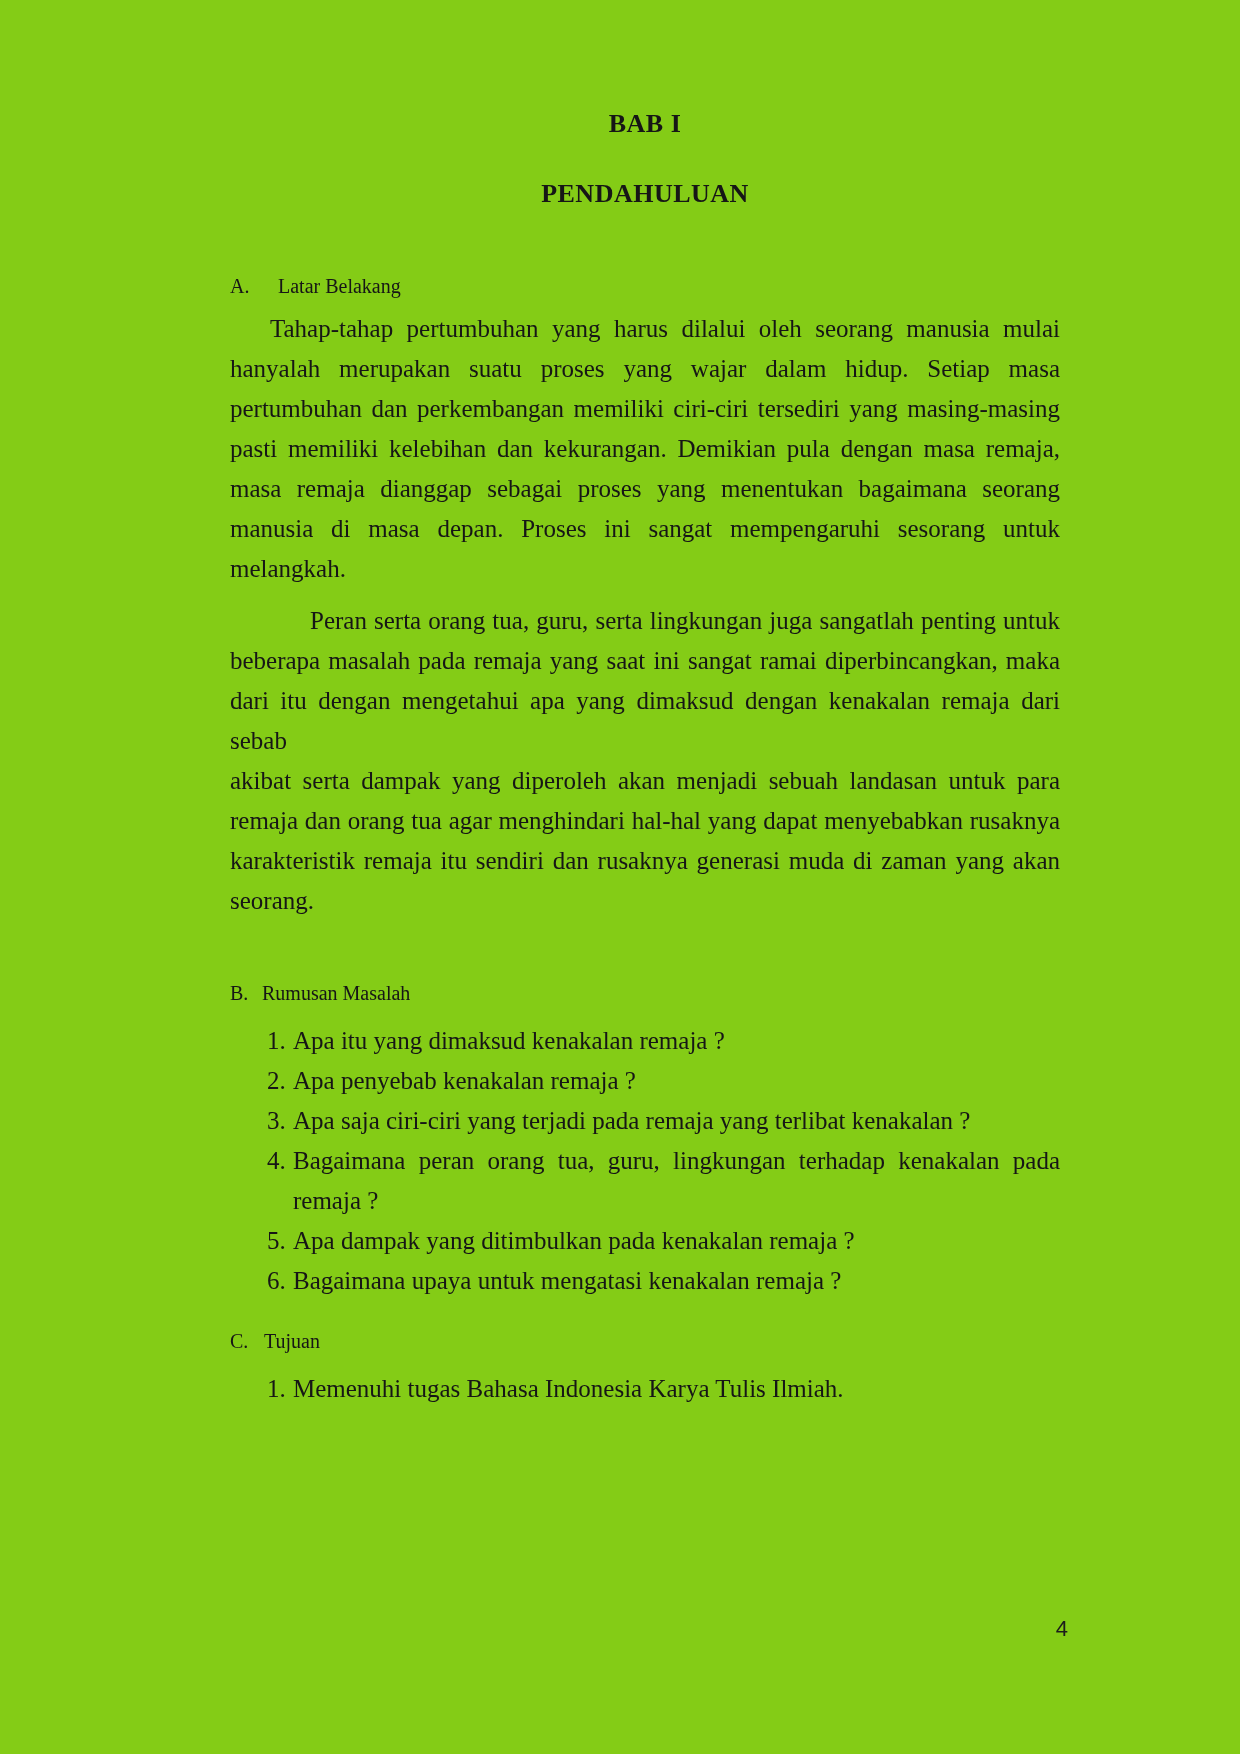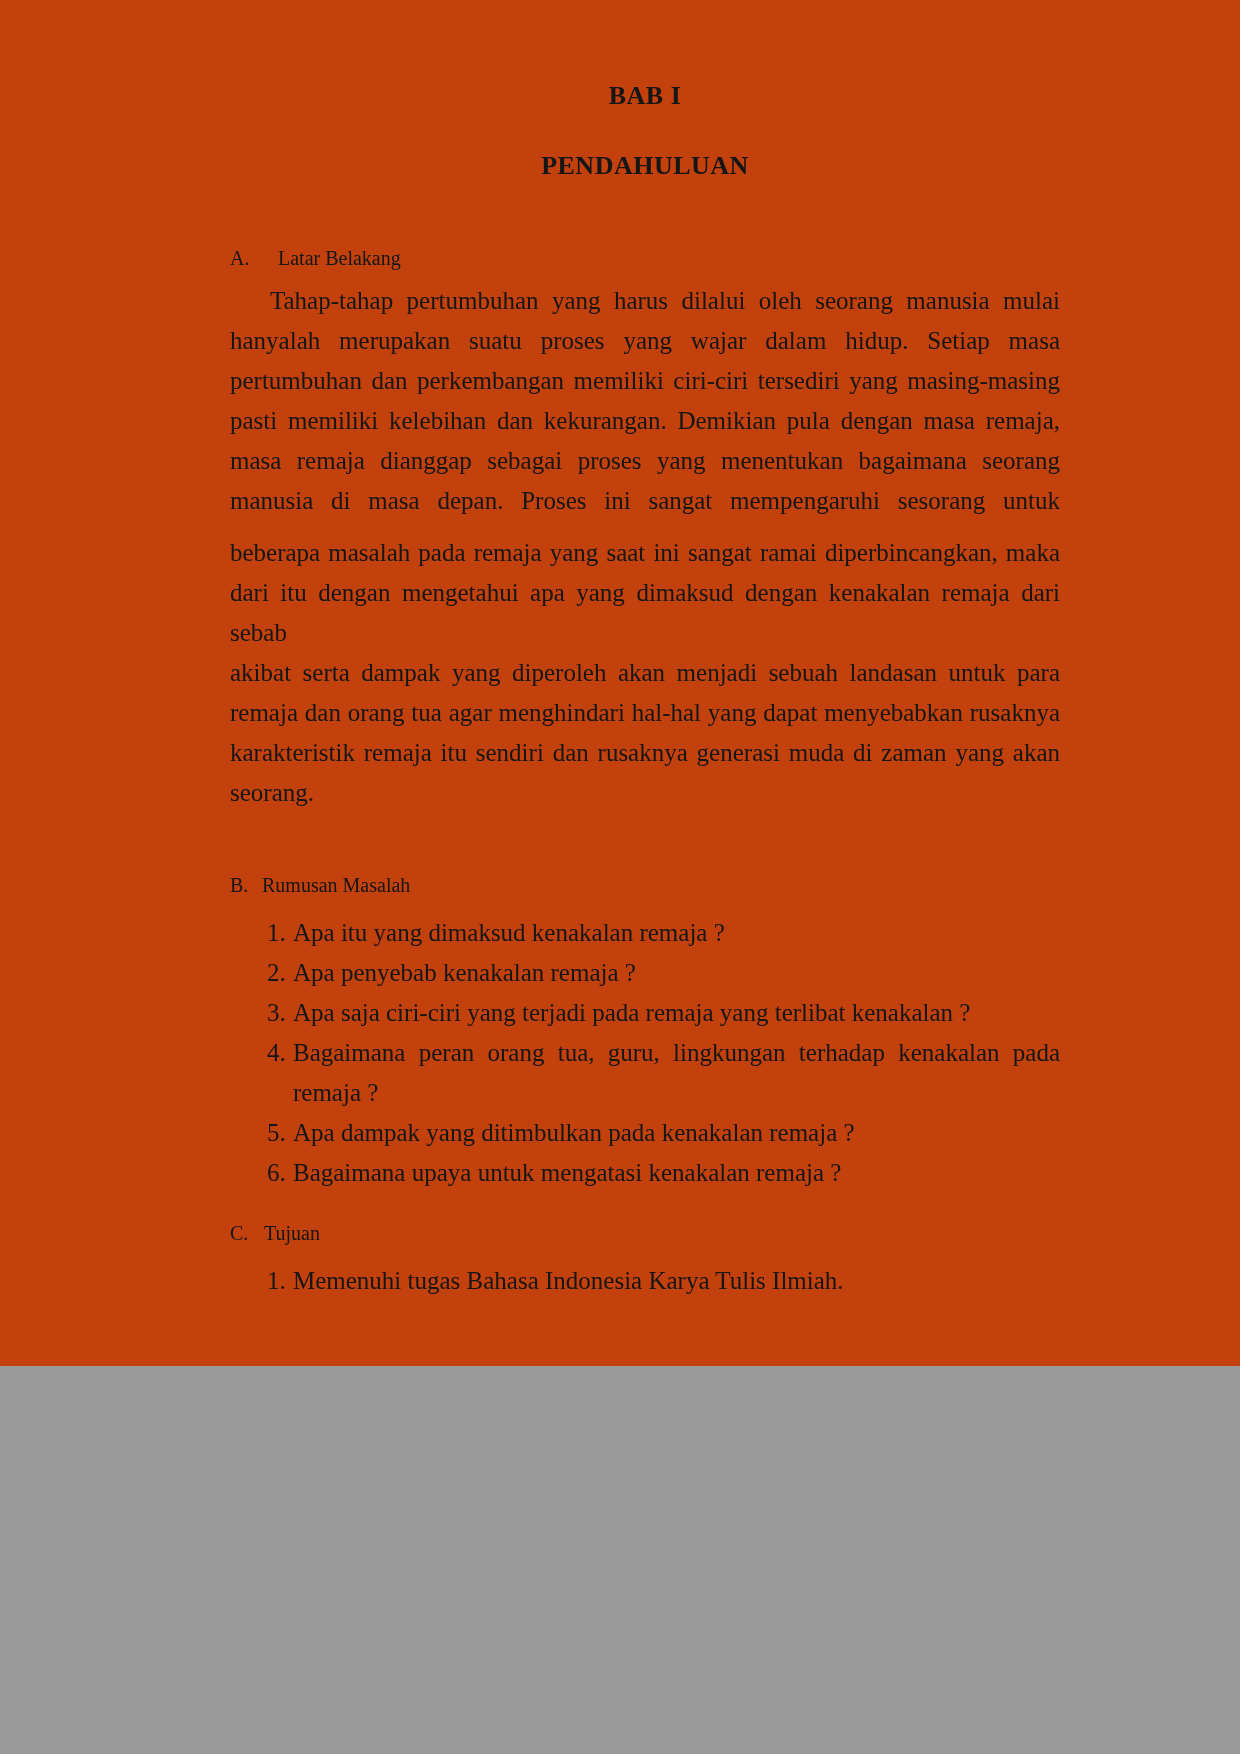--- a/index.html
+++ b/index.html
@@ -1,26 +1,26 @@
 <!DOCTYPE html>
 <html><head>
 <meta charset="utf-8">
 <style>
   * { margin: 0; padding: 0; box-sizing: border-box; }
   html, body { background: #9a9a9a; }
   .page {
     position: relative;
     width: 1240px;
-    height: 1366px;
+    height: 1754px;
     margin: 0 auto;
-    background: #c2410c;
+    background: #84cc16;
     color: #161616;
     font-family: "Liberation Serif", "DejaVu Serif", serif;
     font-size: 25px;
-    padding: 76px 180px 0 230px;
+    padding: 104px 180px 0 230px;
     overflow: hidden;
   }
   .doc-title {
     font-weight: bold;
     font-size: 26px;
     text-align: center;
     line-height: 40px;
     letter-spacing: 0.5px;
   }
   .title2 { margin-top: 30px; }
@@ -78,23 +78,25 @@
 
   <div class="section-heading heading-a"><span class="sec-label label-a">A.</span><span>Latar Belakang</span></div>
 
   <div class="paragraph p1">
     <div class="jline indent1">Tahap-tahap pertumbuhan yang harus dilalui oleh seorang manusia mulai</div>
     <div class="jline">hanyalah merupakan suatu proses yang wajar dalam hidup. Setiap masa</div>
     <div class="jline">pertumbuhan dan perkembangan memiliki ciri-ciri tersediri yang masing-masing</div>
     <div class="jline">pasti memiliki kelebihan dan kekurangan. Demikian pula dengan masa remaja,</div>
     <div class="jline">masa remaja dianggap sebagai proses yang menentukan bagaimana seorang</div>
     <div class="jline">manusia di masa depan. Proses ini sangat mempengaruhi sesorang untuk</div>
+    <div class="line">melangkah.</div>
   </div>
 
   <div class="paragraph p2">
+    <div class="jline indent2">Peran serta orang tua, guru, serta lingkungan juga sangatlah penting untuk</div>
     <div class="jline">beberapa masalah pada remaja yang saat ini sangat ramai diperbincangkan, maka</div>
     <div class="jline">dari itu dengan mengetahui apa yang dimaksud dengan kenakalan remaja dari sebab</div>
     <div class="jline">akibat serta dampak yang diperoleh akan menjadi sebuah landasan untuk para</div>
     <div class="jline">remaja dan orang tua agar menghindari hal-hal yang dapat menyebabkan rusaknya</div>
     <div class="jline">karakteristik remaja itu sendiri dan rusaknya generasi muda di zaman yang akan</div>
     <div class="line">seorang.</div>
   </div>
 
   <div class="section-heading heading-b"><span class="sec-label label-b">B.</span><span>Rumusan Masalah</span></div>
 

